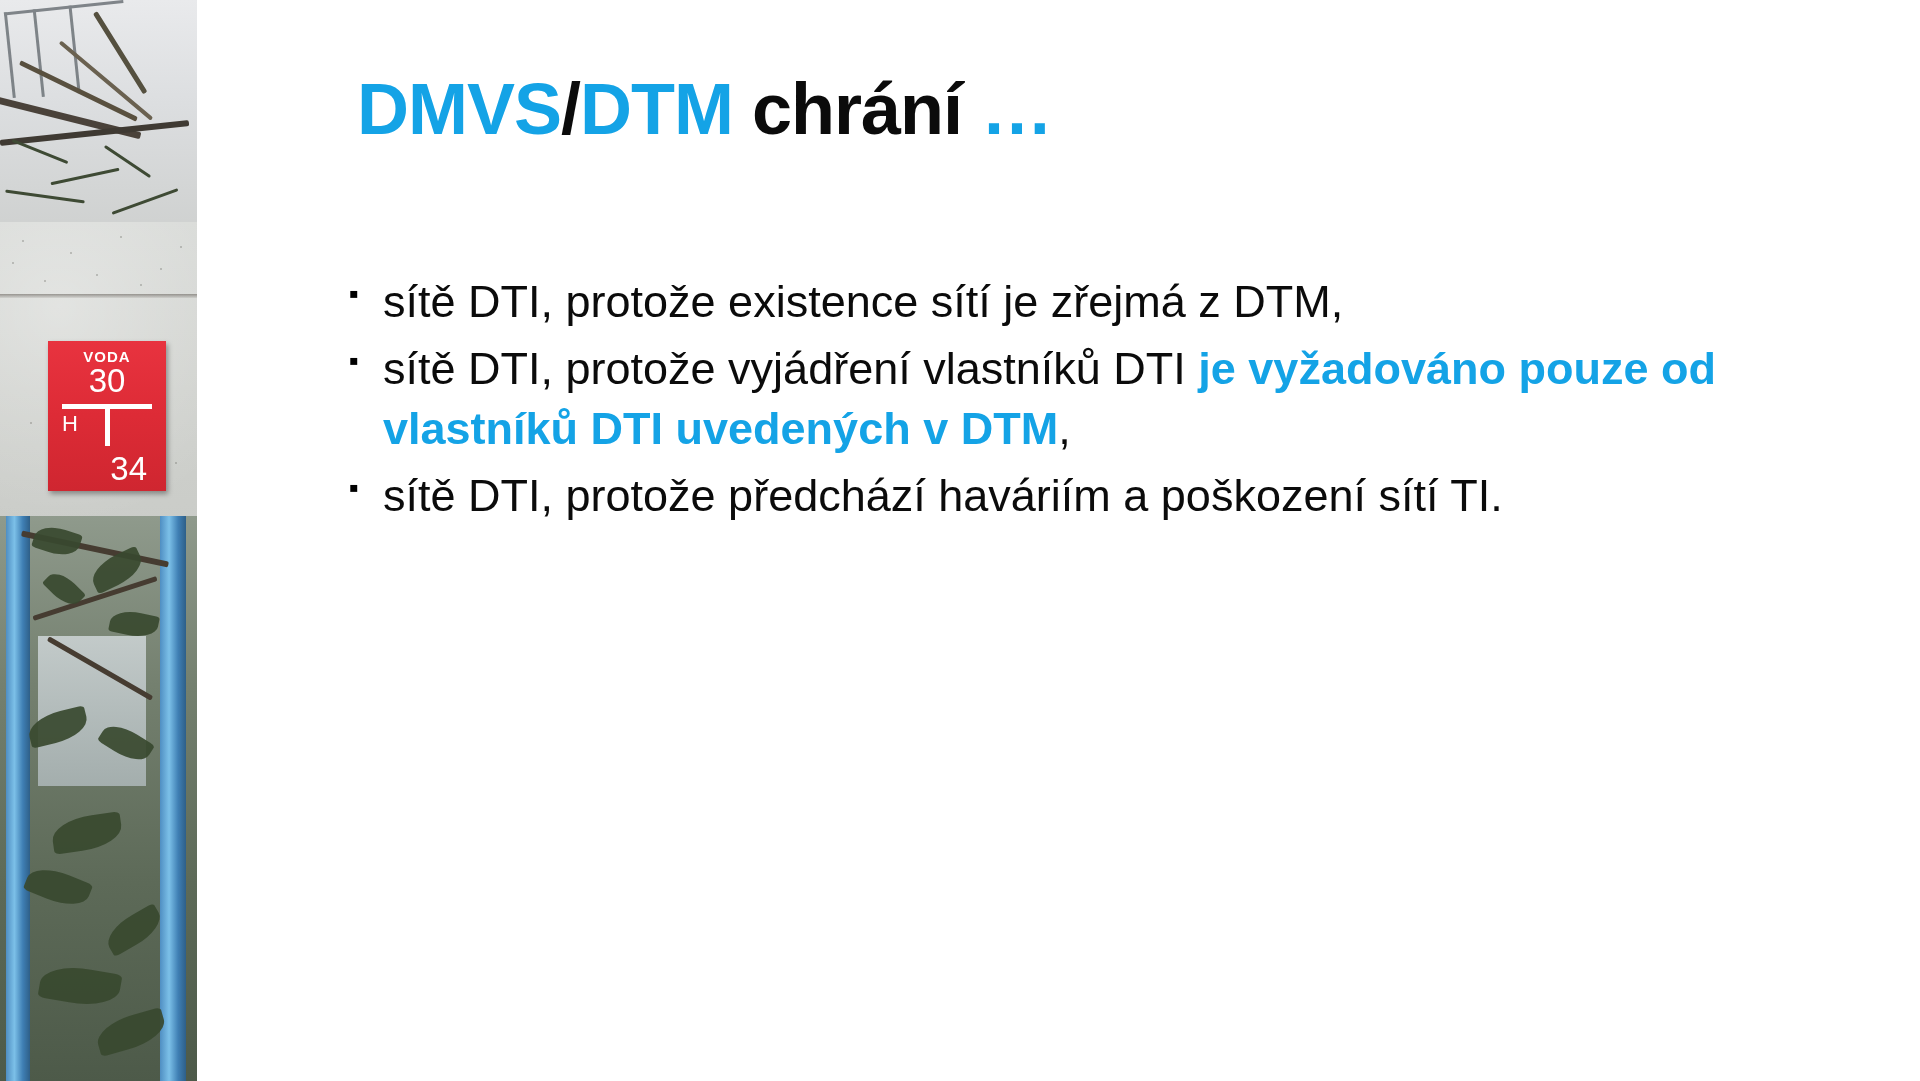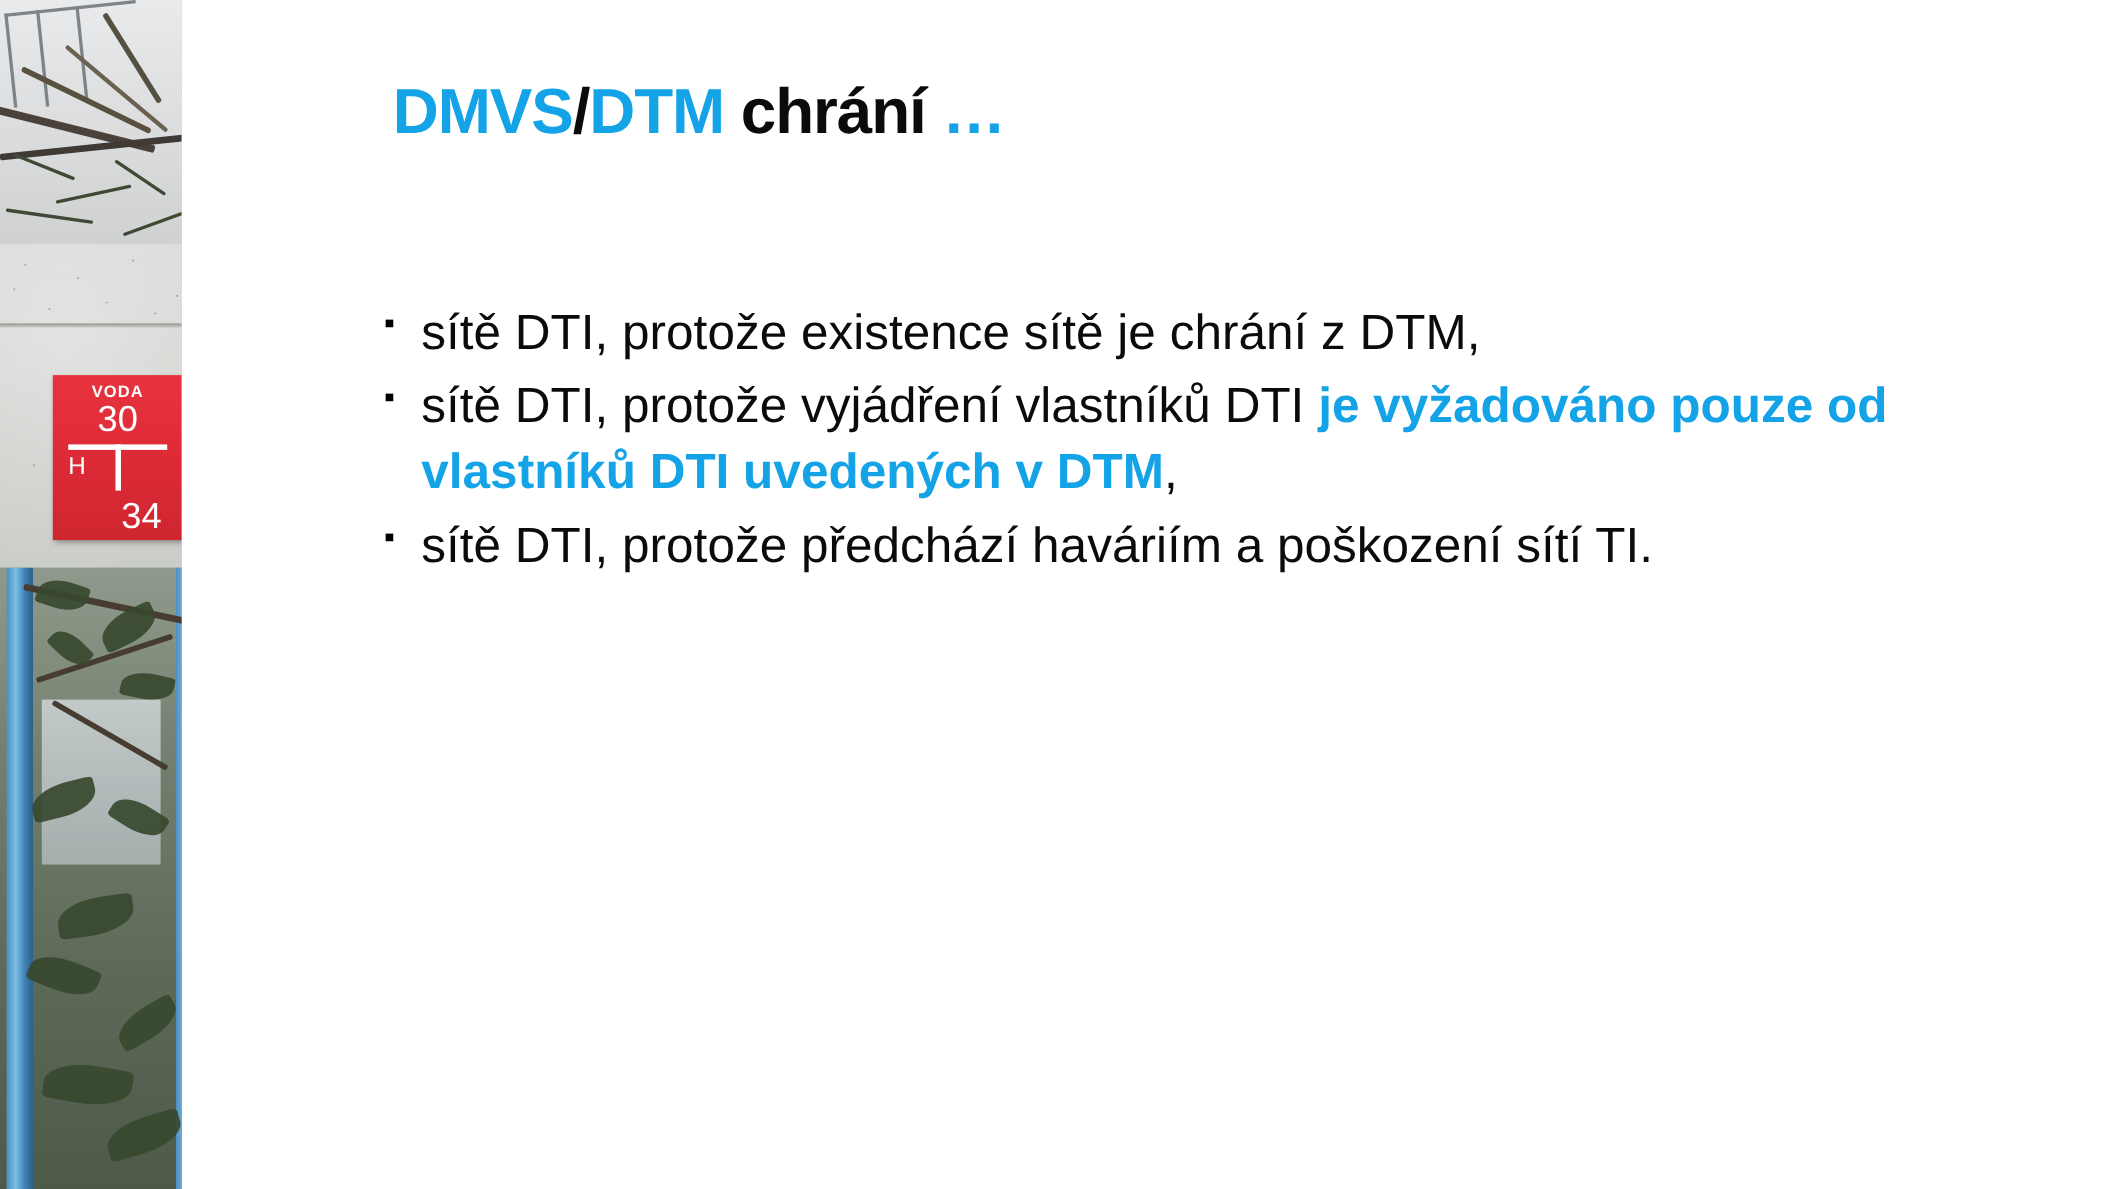--- a/index.html
+++ b/index.html
@@ -6,21 +6,21 @@
   html,body { width:1920px; height:1081px; }
   body {
     background:#ffffff;
     font-family:"Liberation Sans", sans-serif;
     overflow:hidden;
     position:relative;
   }
 
   
   #photo-strip{
-    position:absolute; left:0; top:0; width:165px; height:1081px;
+    position:absolute; left:0; top:0; width:197px; height:1081px;
     overflow:hidden;
     background:#b9bab6;
   }
   
   .ph-sky{
     position:absolute; left:0; top:0; width:197px; height:230px;
     background:linear-gradient(180deg,#e9eaec 0%,#dcdee0 45%,#cfd1d0 100%);
     overflow:hidden;
   }
   .ph-sky .fence{
@@ -118,21 +118,21 @@
   }
   .twig{ position:absolute; background:#463c31; border-radius:2px; }
 
   
   #content{
     position:absolute; left:197px; top:0; width:1723px; height:1081px;
   }
 
   #slide-title{
     position:absolute; left:160px; top:72px;
-    font-size:58px; font-weight:700; line-height:1.05;
+    font-size:72px; font-weight:700; line-height:1.05;
     letter-spacing:-1px; white-space:nowrap;
     font-family:"Liberation Sans", sans-serif;
   }
   .t-blue{ color:#14A3E6; }
   .t-black{ color:#0b0b0b; }
 
   #bullet-list{
     position:absolute; left:152px; top:272px; width:1450px;
   }
   .bullet-row{
@@ -219,21 +219,21 @@
 <div id="content">
 
   <h1 id="slide-title">
     <span class="t-blue">DMVS</span><span class="t-black">/</span><span class="t-blue">DTM</span><span class="t-black"> chrání </span><span class="t-blue">…</span>
   </h1>
 
   <div id="bullet-list">
 
     <div class="bullet-row">
       <span class="bullet-marker">▪</span>
-      <span class="bullet-text"><span>sítě DTI, protože existence sítě je chrání z DTM,</span></span>
+      <span class="bullet-text"><span>sítě DTI, protože existence sítí je zřejmá z DTM,</span></span>
     </div>
 
     <div class="bullet-row">
       <span class="bullet-marker">▪</span>
       <span class="bullet-text"><span>sítě DTI, protože vyjádření vlastníků DTI </span><span class="em-blue">je vyžadováno pouze od vlastníků DTI uvedených v DTM</span><span>,</span></span>
     </div>
 
     <div class="bullet-row">
       <span class="bullet-marker">▪</span>
       <span class="bullet-text"><span>sítě DTI, protože předchází haváriím a poškození sítí TI.</span></span>

